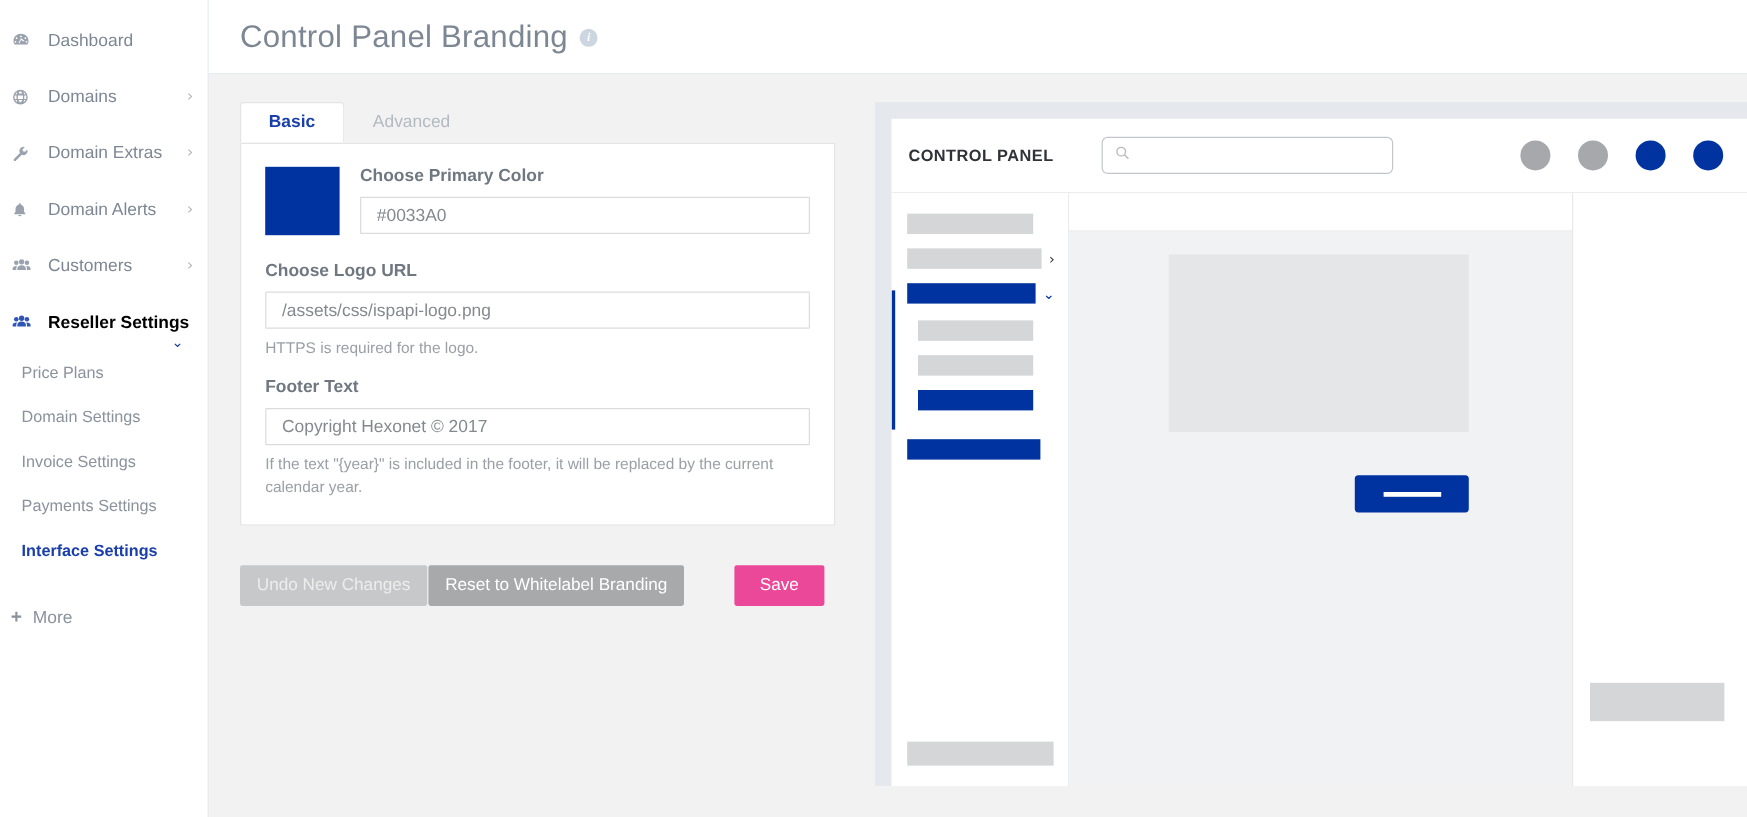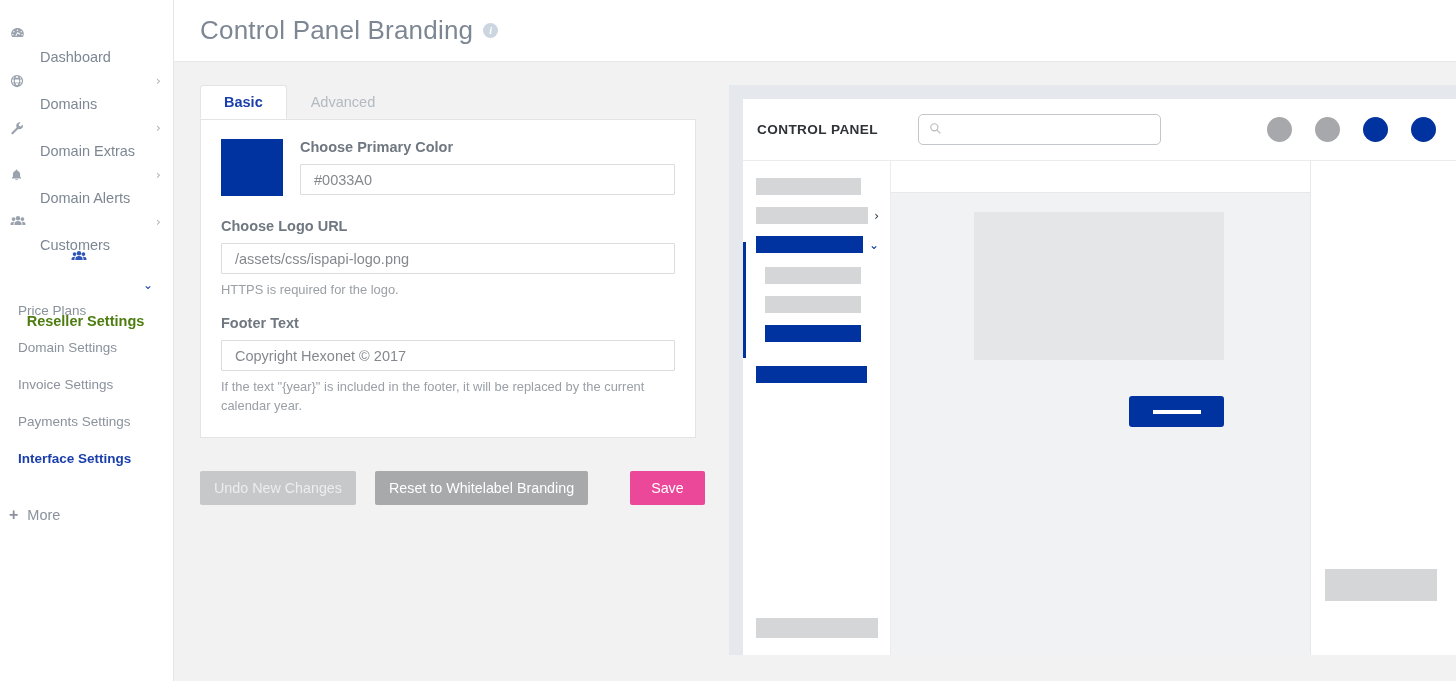--- a/index.html
+++ b/index.html
@@ -31,26 +31,26 @@
     color: #7d8794;
     cursor: pointer;
     position: relative;
   }
   .nav-item .nav-ico {
     width: 22px; flex: 0 0 22px;
     display: flex; align-items: center; justify-content: flex-start;
     color: #9aa2ad;
     margin-right: 8px;
   }
-  .nav-item .nav-label { flex: 1 1 auto; white-space: nowrap; margin-top: 46px; }
+  .nav-item .nav-label { flex: 1 1 auto; white-space: nowrap; }
   .nav-item .nav-caret {
     font-size: 13px; color: #aeb5bd; line-height: 1;
     font-family: "DejaVu Sans", sans-serif;
   }
-  .nav-item.active { color: #4d7c0f; font-weight: bold; flex-direction: column; }
+  .nav-item.active { color: #000000; font-weight: bold; }
   .nav-item.active .nav-ico { color: #2f55b5; }
 
   .sub-item {
     display: flex; align-items: center;
     height: 37px;
     padding-left: 18px;
     font-size: 13.5px;
     color: #8a929c;
     cursor: pointer;
   }
@@ -135,21 +135,21 @@
 
   
   .btn-row { position: absolute; left: 26px; top: 409px; display: flex; align-items: center; }
   .btn {
     height: 34px; padding: 0 14px;
     display: inline-flex; align-items: center; justify-content: center;
     font-size: 14.3px; color: #ffffff; border: none; cursor: pointer;
     font-family: "Liberation Sans", sans-serif; border-radius: 2px;
   }
   .btn-undo { background: #c6c8ca; color: #eceded; }
-  .btn-reset { background: #a7a9ab; margin-left: 19px; }
+  .btn-reset { background: #a7a9ab; margin-left: 1px; }
   .btn-save { background: #ec4899; margin-left: 42px; padding: 0 21px; }
 
   
   .preview-wrap {
     position: absolute; left: 555px; top: 23px;
     width: 727px; height: 570px;
     background: #e5e9ed;
     padding: 14px 0 0 14px;
   }
   .preview {

